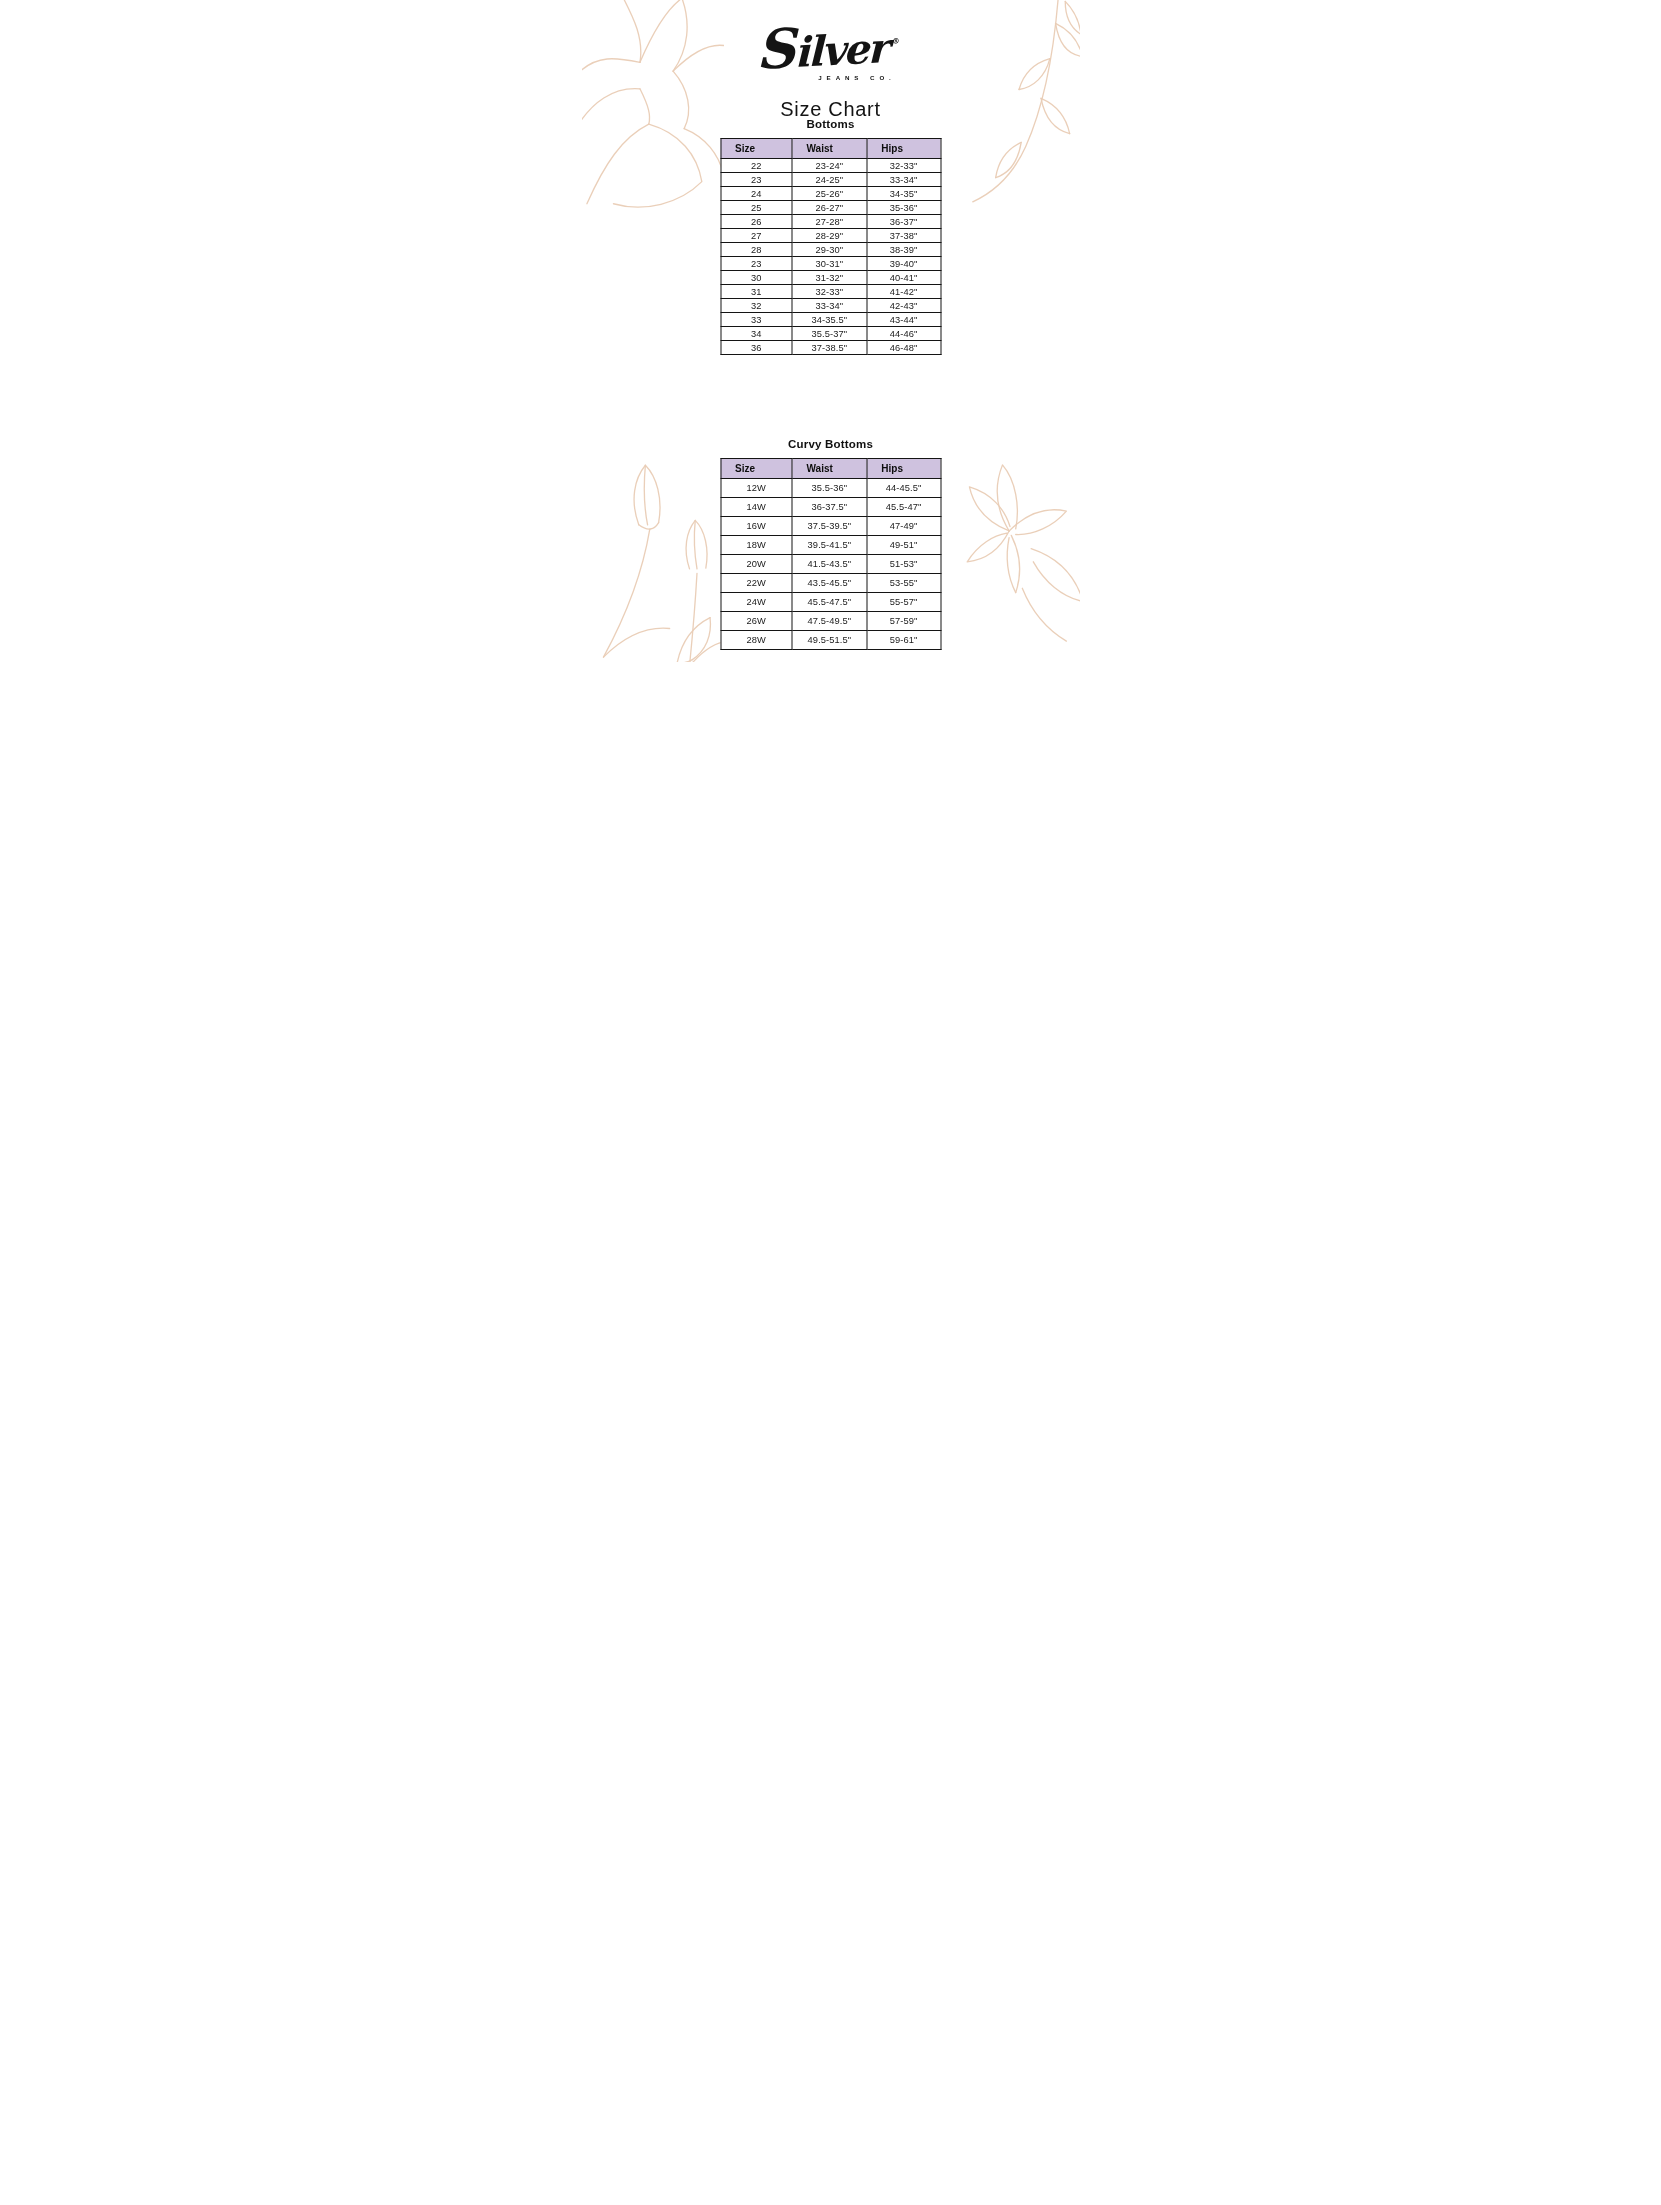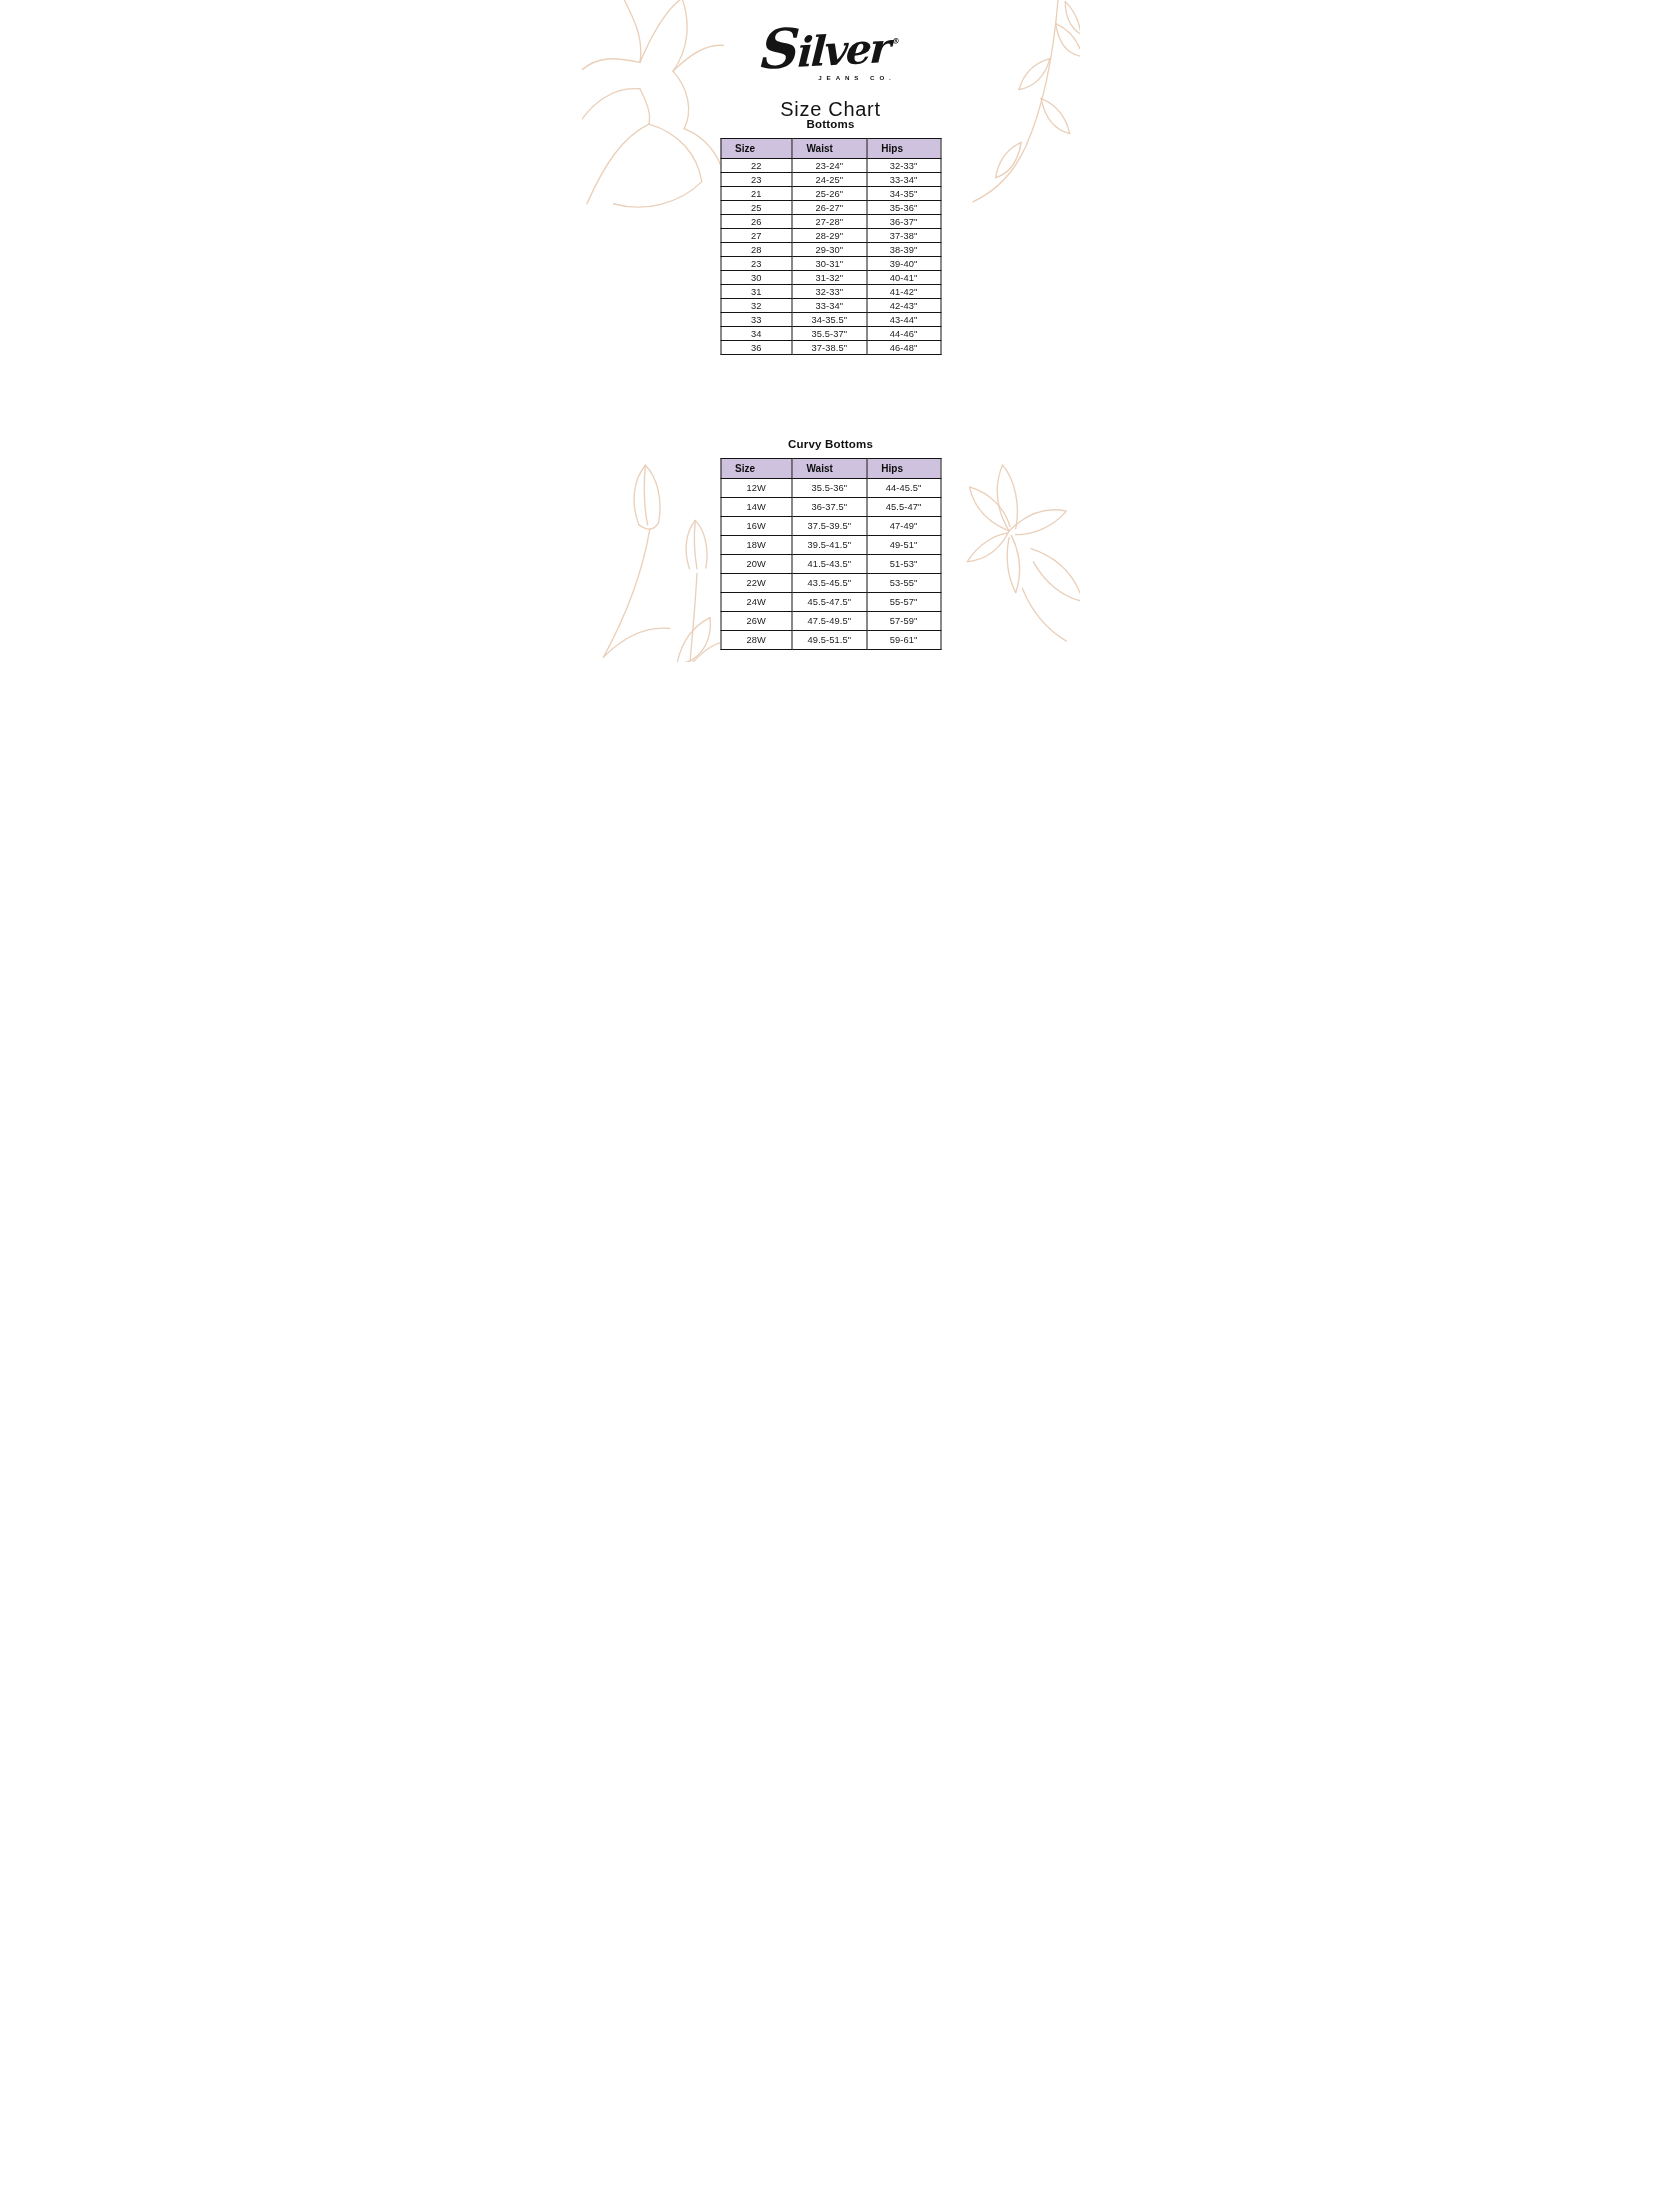--- a/index.html
+++ b/index.html
@@ -168,21 +168,21 @@
             <td>22</td>
             <td>23-24"</td>
             <td>32-33"</td>
           </tr>
           <tr>
             <td>23</td>
             <td>24-25"</td>
             <td>33-34"</td>
           </tr>
           <tr>
-            <td>21</td>
+            <td>24</td>
             <td>25-26"</td>
             <td>34-35"</td>
           </tr>
           <tr>
             <td>25</td>
             <td>26-27"</td>
             <td>35-36"</td>
           </tr>
           <tr>
             <td>26</td>

